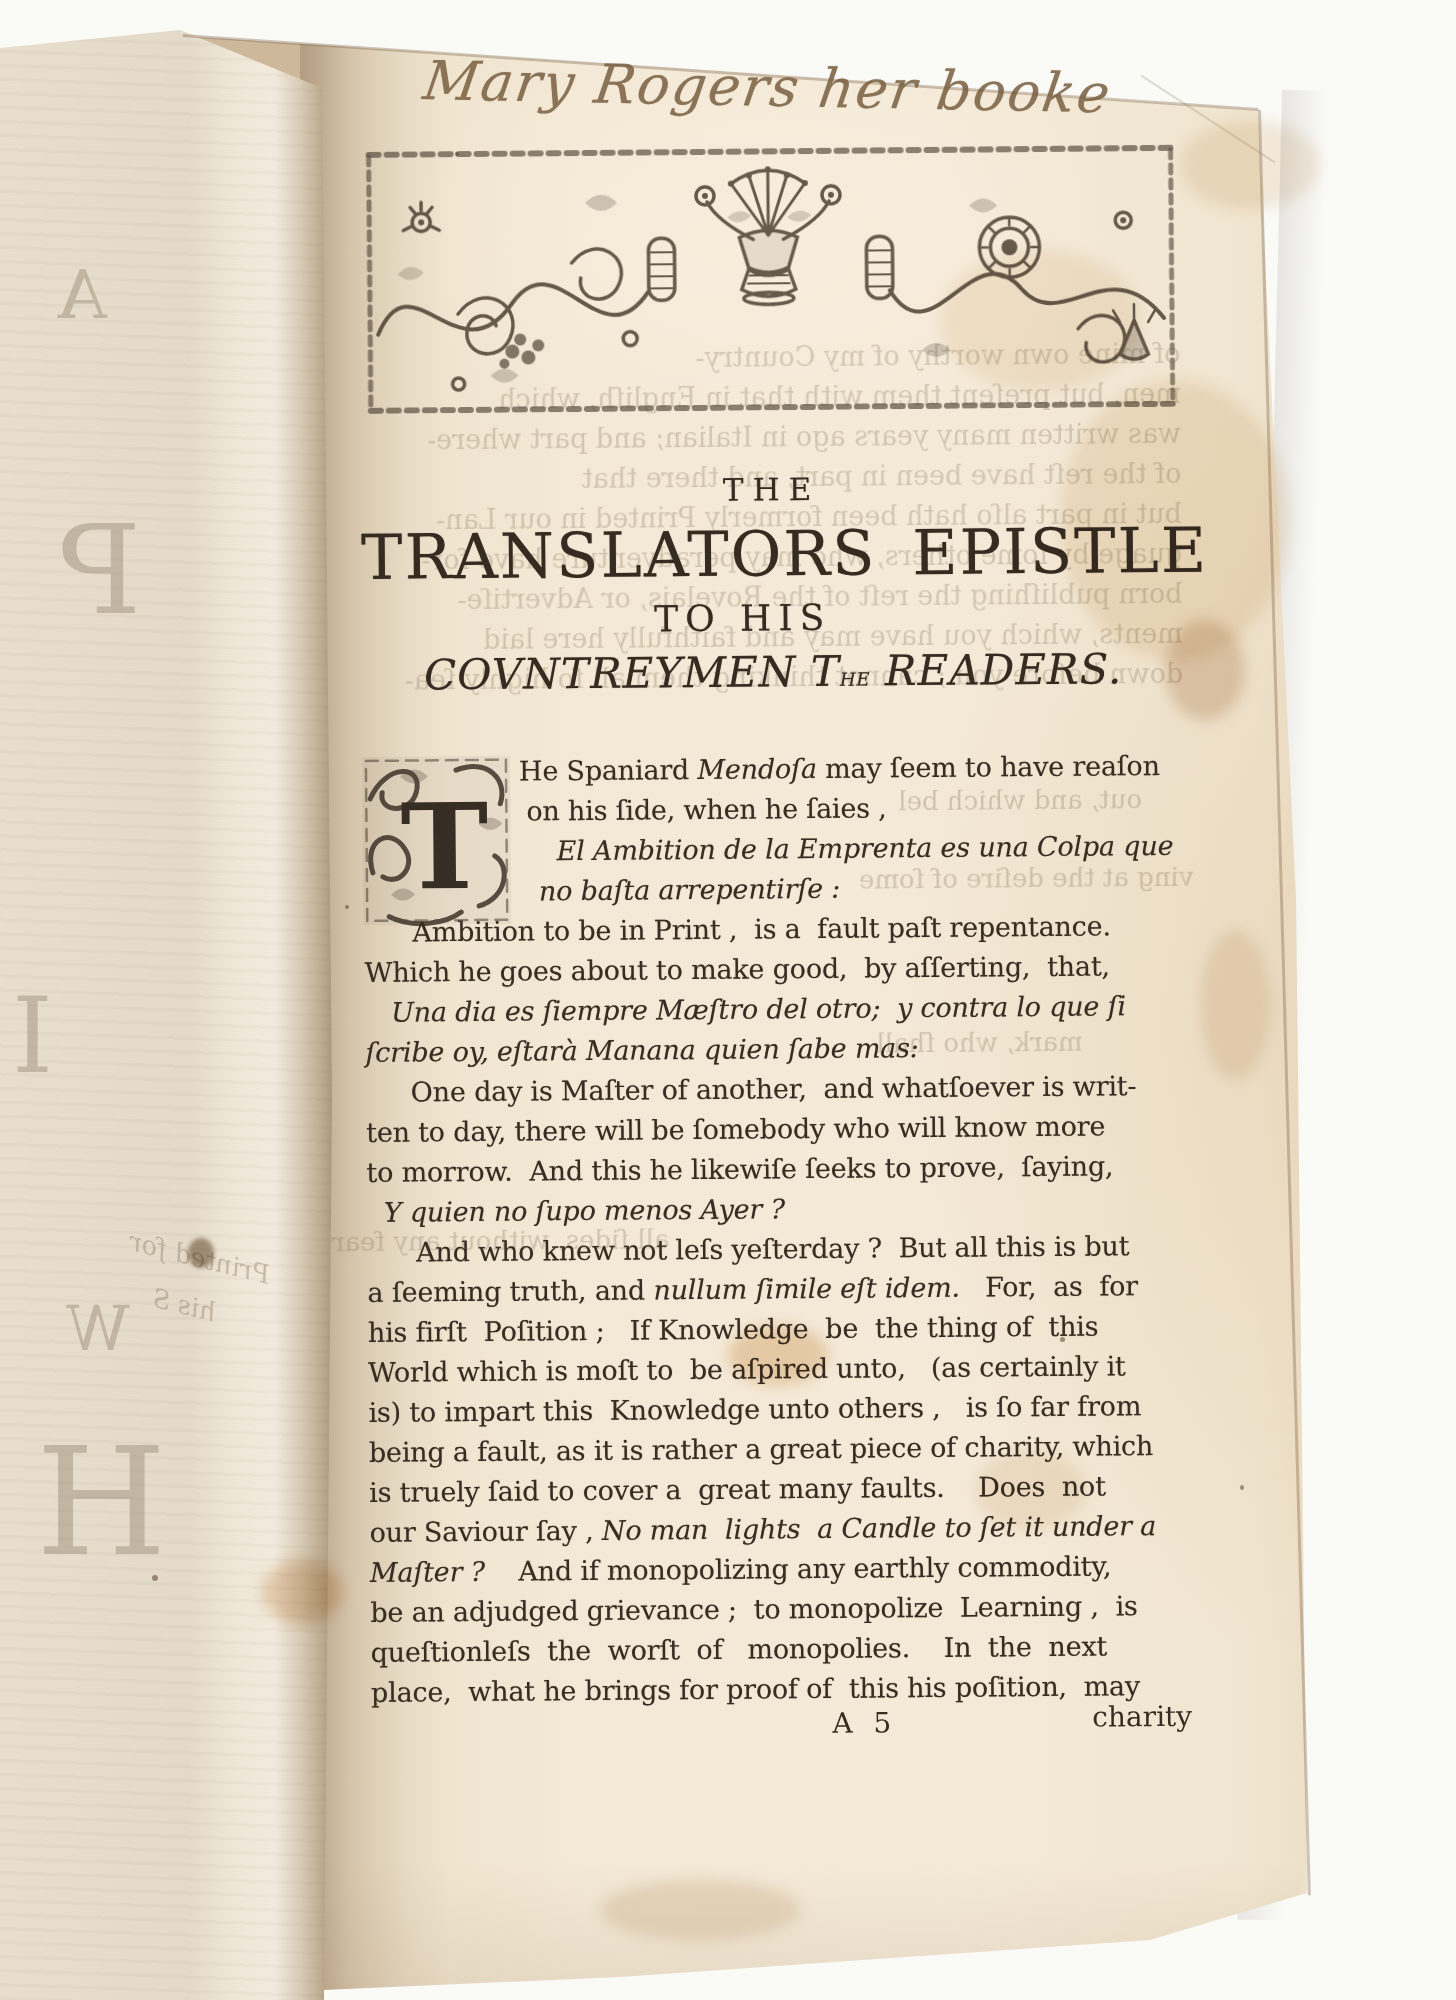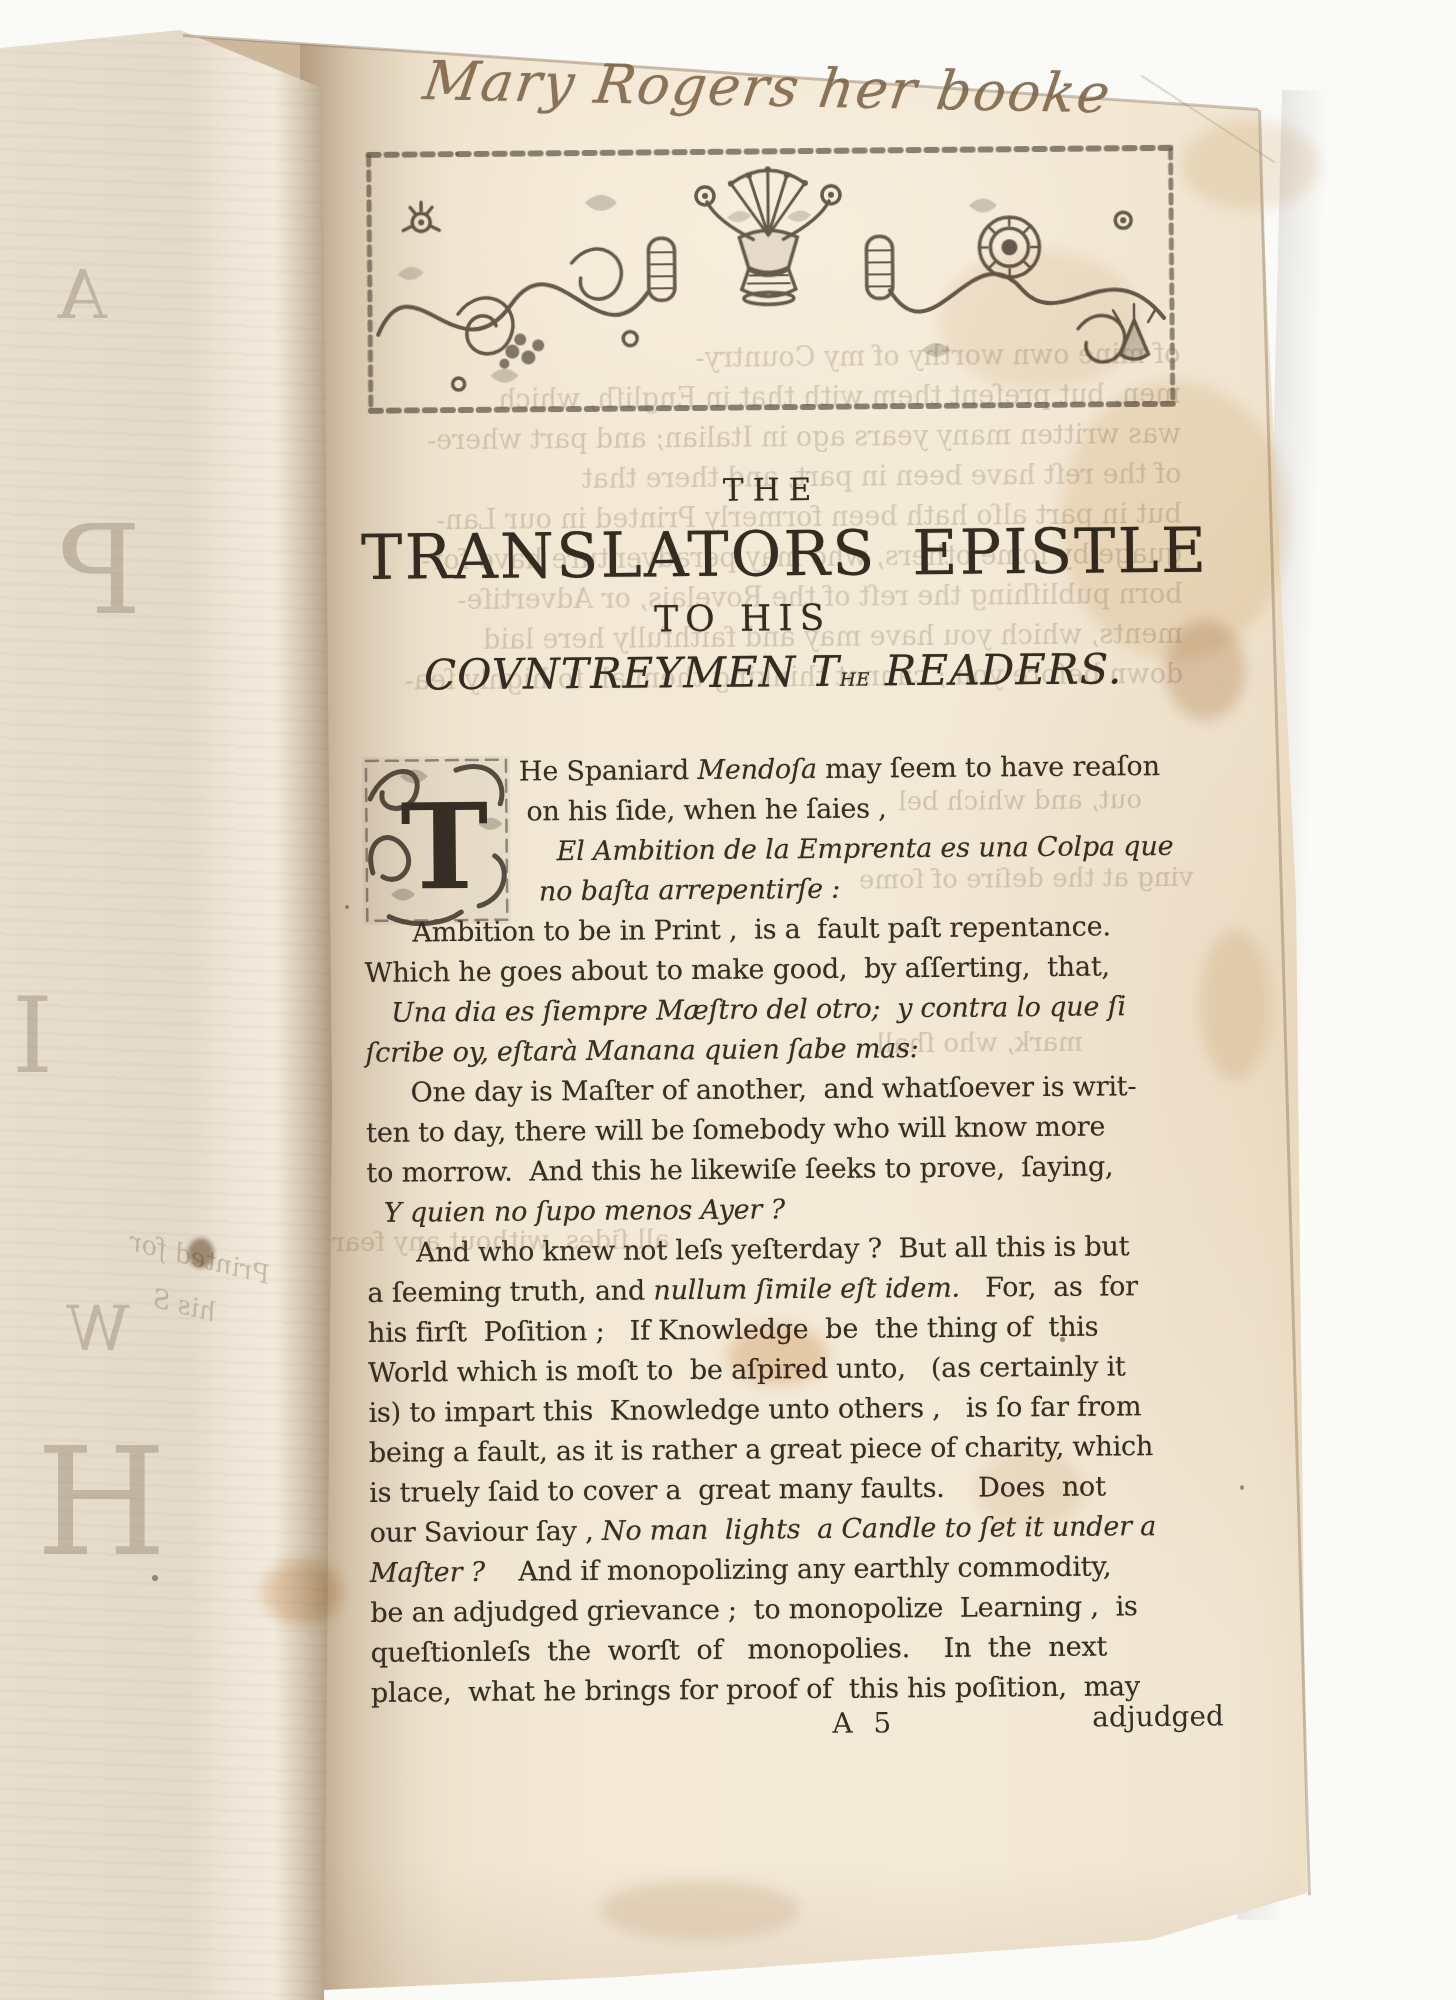--- a/index.html
+++ b/index.html
@@ -228,21 +228,21 @@
         <div class="line" style="top: 1433px;"><span>being a fault, as it is rather a great piece of charity, which</span></div>
         <div class="line" style="top: 1473px;"><span>is truely ſaid to cover a  great many faults.    Does  not</span></div>
         <div class="line" style="top: 1513px;"><span>our Saviour ſay , </span><span class="it">No man  lights  a Candle to ſet it under a</span></div>
         <div class="line" style="top: 1553px;"><span class="it">Maſter ?</span><span>    And if monopolizing any earthly commodity,</span></div>
         <div class="line" style="top: 1593px;"><span>be an adjudged grievance ;  to monopolize  Learning ,  is</span></div>
         <div class="line" style="top: 1633px;"><span>queſtionleſs  the  worſt  of   monopolies.    In  the  next</span></div>
         <div class="line" style="top: 1673px;"><span>place,  what he brings for proof of  this his poſition,  may</span></div>
       </div>
 
     <div class="sig">A 5</div>
-    <div class="catchword">adjudged</div>
+    <div class="catchword">charity</div>
   </div>
 
   <div class="stain" style="left:940px;top:250px;width:200px;height:140px;background:rgba(205,160,100,.16)"></div>
   <div class="stain" style="left:1060px;top:380px;width:230px;height:280px;background:rgba(208,163,102,.20)"></div>
   <div class="stain" style="left:1165px;top:620px;width:80px;height:100px;background:rgba(172,120,66,.28)"></div>
   <div class="stain" style="left:1200px;top:930px;width:70px;height:150px;background:rgba(200,158,105,.22)"></div>
   <div class="stain" style="left:728px;top:1325px;width:100px;height:60px;background:rgba(205,135,55,.30)"></div>
   <div class="stain" style="left:262px;top:1560px;width:80px;height:64px;background:rgba(198,128,58,.30)"></div>
   <div class="stain" style="left:188px;top:1238px;width:26px;height:30px;background:rgba(110,80,50,.55);filter:blur(2px)"></div>
   <div class="stain" style="left:975px;top:1450px;width:110px;height:80px;background:rgba(210,170,120,.20)"></div>

